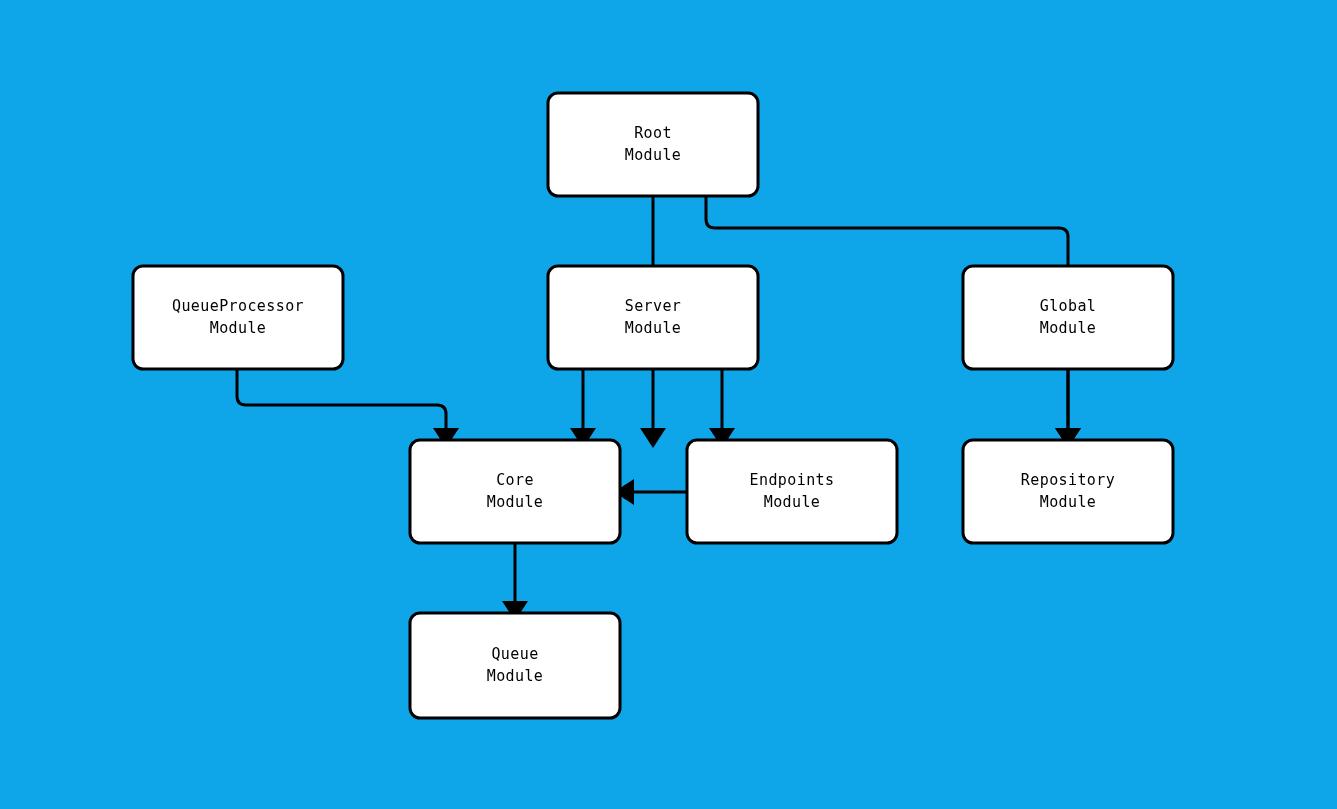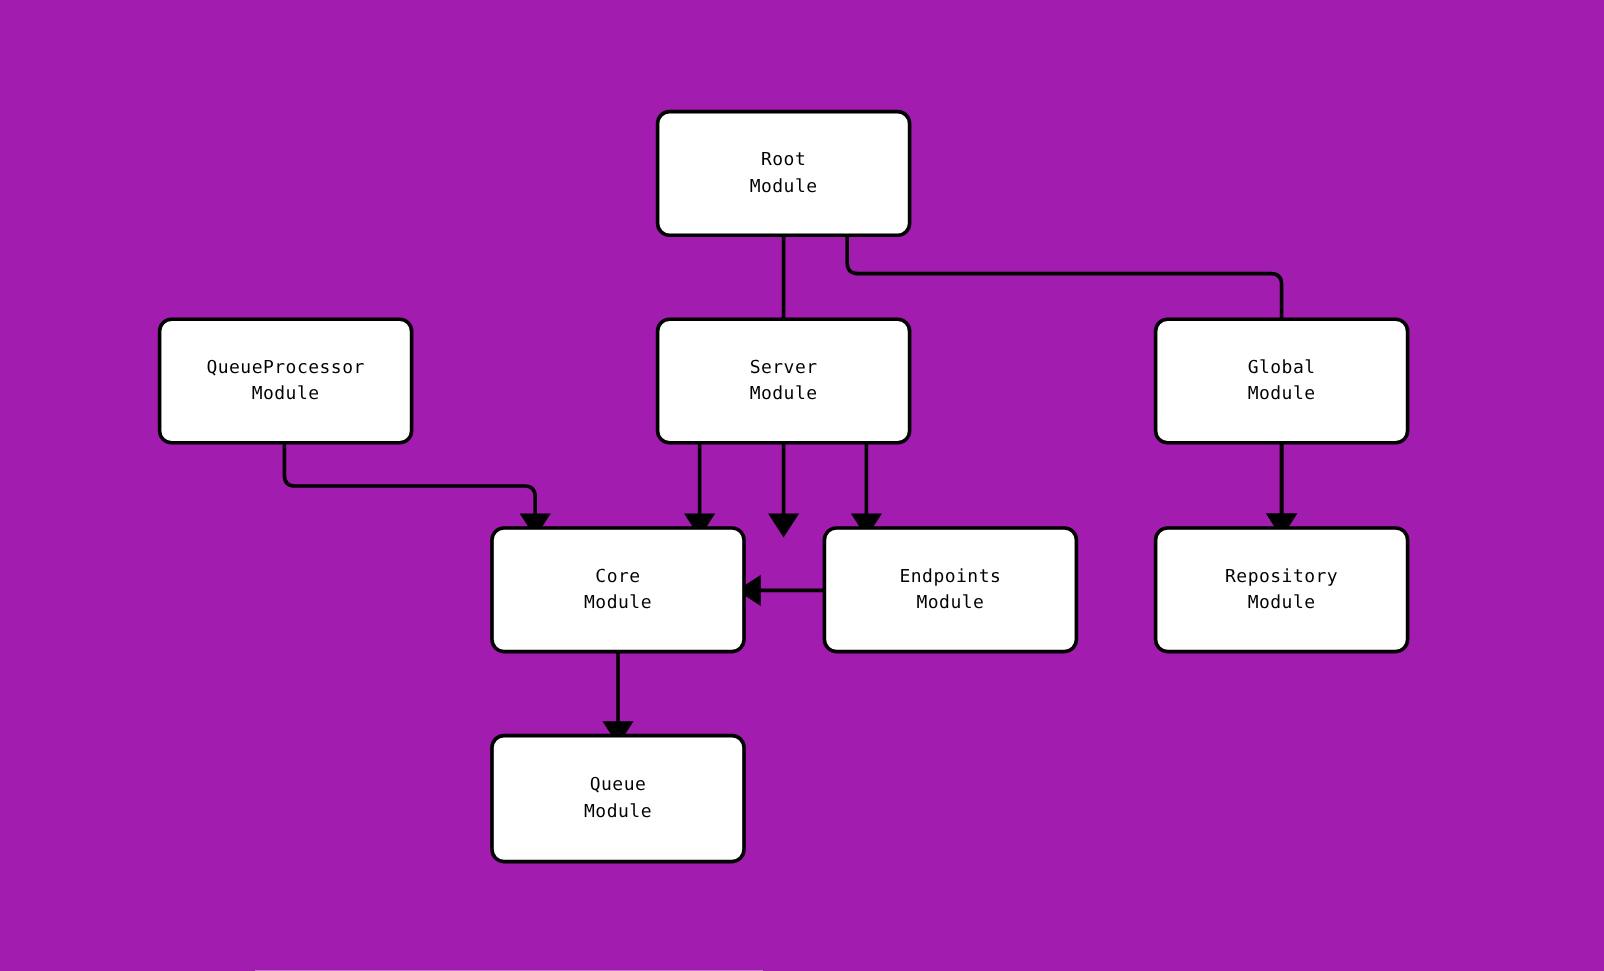--- a/index.html
+++ b/index.html
@@ -11,21 +11,21 @@
   body {
     width: 1337px;
     height: 809px;
     overflow: hidden;
     font-family: "DejaVu Sans Mono", "Liberation Mono", monospace;
   }
   #diagram-root {
     position: relative;
     width: 1337px;
     height: 809px;
-    background: #a21caf;
+    background: #0ea5e9;
   }
   svg#diagram-canvas {
     position: absolute;
     top: 0;
     left: 0;
     width: 1337px;
     height: 809px;
     display: block;
   }
   .node-box {

